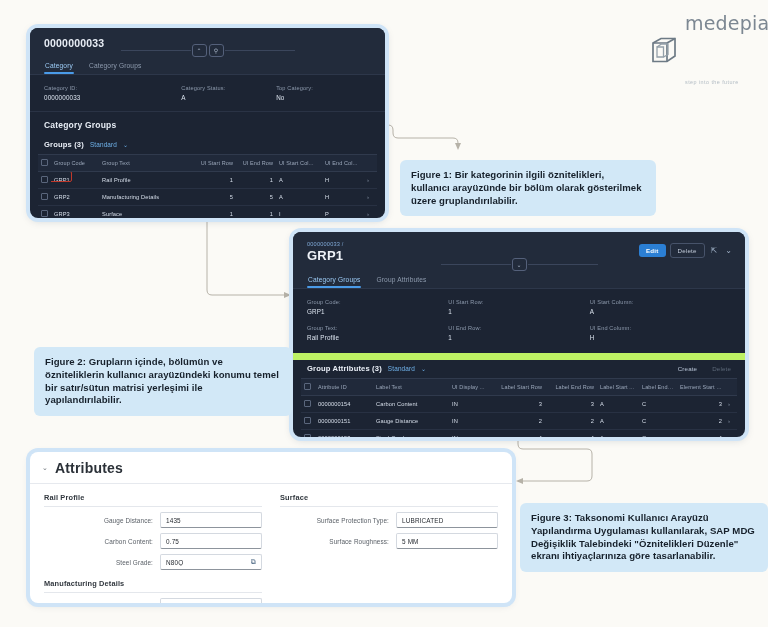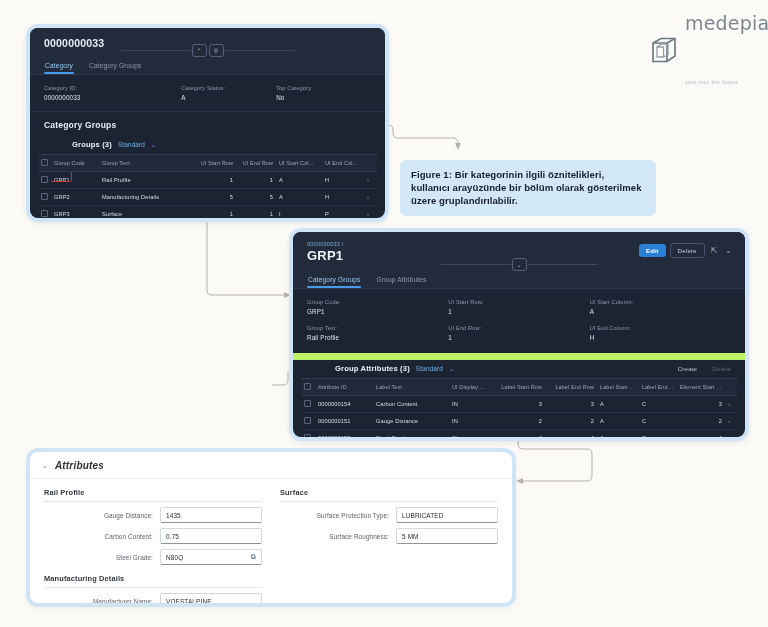--- a/index.html
+++ b/index.html
@@ -57,21 +57,21 @@
   .fact{flex:1;}
   .fact .k{font-size:5.6px;color:#8d9aad;letter-spacing:.15px;}
   .fact .v{font-size:6.3px;color:#dce4ef;margin-top:3px;letter-spacing:.15px;}
   .facts.grid3 .fact:nth-child(1){flex:0 0 42%;}
   .facts.grid3 .fact:nth-child(2){flex:0 0 29%;}
   .sec-title{font-size:8.5px;color:#e6ecf4;font-weight:bold;padding:8px 14px 6px;border-top:1px solid #2a3345;letter-spacing:.2px;}
 
   
   .tbl-wrap{padding:0 8px 0 8px;}
   .tbl-head{display:flex;align-items:center;padding:4px 6px 5px;gap:6px;}
-  .tbl-title{font-size:7.6px;color:#e9eef6;font-weight:bold;letter-spacing:.15px;margin-left:28px;}
+  .tbl-title{font-size:7.6px;color:#e9eef6;font-weight:bold;letter-spacing:.15px;}
   .tbl-variant{font-size:6.4px;color:#6fb2ea;letter-spacing:.15px;}
   .tbl-caret{color:#6fb2ea;font-size:6px;}
   .tbl-head-spacer{flex:1;}
   .tbl-act{font-size:6.2px;color:#b9c5d6;margin-left:9px;letter-spacing:.15px;}
   .tbl-act.dim{color:#5d6979;}
 
   table.grid{width:100%;border-collapse:collapse;table-layout:fixed;}
   table.grid th{
     font-size:5.5px;color:#9aa7ba;font-weight:normal;text-align:left;
     padding:4px 3px;border-top:1px solid #303a4d;border-bottom:1px solid #303a4d;
@@ -92,21 +92,21 @@
 
   
   #panel3{
     position:absolute;left:30px;top:452px;width:482px;height:151px;
     background:#ffffff;border-radius:8px;
     box-shadow:0 0 0 4px #cfe4f7, 0 2px 8px rgba(20,40,70,.13);
     overflow:hidden;
   }
   .f-head{display:flex;align-items:center;gap:7px;padding:8px 12px 7px;border-bottom:1px solid #e6e9ee;}
   .f-head .cv{color:#6a7178;font-size:7px;}
-  .f-head .t{font-size:10px;font-weight:bold;color:#2b3138;letter-spacing:.2px;font-style:italic;}
+  .f-head .t{font-size:14px;font-weight:bold;color:#2b3138;letter-spacing:.2px;}
   .f-body{display:flex;padding:9px 14px 0;gap:18px;}
   .f-col{flex:1;}
   .f-grp{font-size:7.4px;font-weight:bold;color:#32383f;border-bottom:1px solid #e4e7ec;padding-bottom:4px;margin-bottom:5px;letter-spacing:.15px;}
   .f-grp.spaced{margin-top:9px;}
   .f-row{display:flex;align-items:center;margin-bottom:5px;}
   .f-lbl{flex:0 0 50%;text-align:right;font-size:6.4px;color:#5b6168;padding-right:7px;letter-spacing:.1px;}
   .f-inp{
     flex:1;border:1px solid #d4d9e0;border-bottom:1px solid #8d949c;border-radius:2px;
     background:#fff;font-size:6.4px;color:#1f242a;padding:3px 5px;position:relative;
     display:flex;align-items:center;min-height:8px;letter-spacing:.15px;
@@ -447,14 +447,16 @@
           <div class="f-inp">
             <span class="vi">5 MM</span>
           </div>
         </div>
       </div>
 
     </div>
   </div>
 
   <div class="callout" id="cal1">Figure 1: Bir kategorinin ilgili öznitelikleri, kullanıcı arayüzünde bir bölüm olarak gösterilmek üzere gruplandırılabilir.</div>
+  <div class="callout" id="cal2">Figure 2: Grupların içinde, bölümün ve özniteliklerin kullanıcı arayüzündeki konumu temel bir satır/sütun matrisi yerleşimi ile yapılandırılabilir.</div>
+  <div class="callout" id="cal3">Figure 3: Taksonomi Kullanıcı Arayüzü Yapılandırma Uygulaması kullanılarak, SAP MDG Değişiklik Talebindeki "Öznitelikleri Düzenle" ekranı ihtiyaçlarınıza göre tasarlanabilir.</div>
 
 </div>
 
 </body></html>

